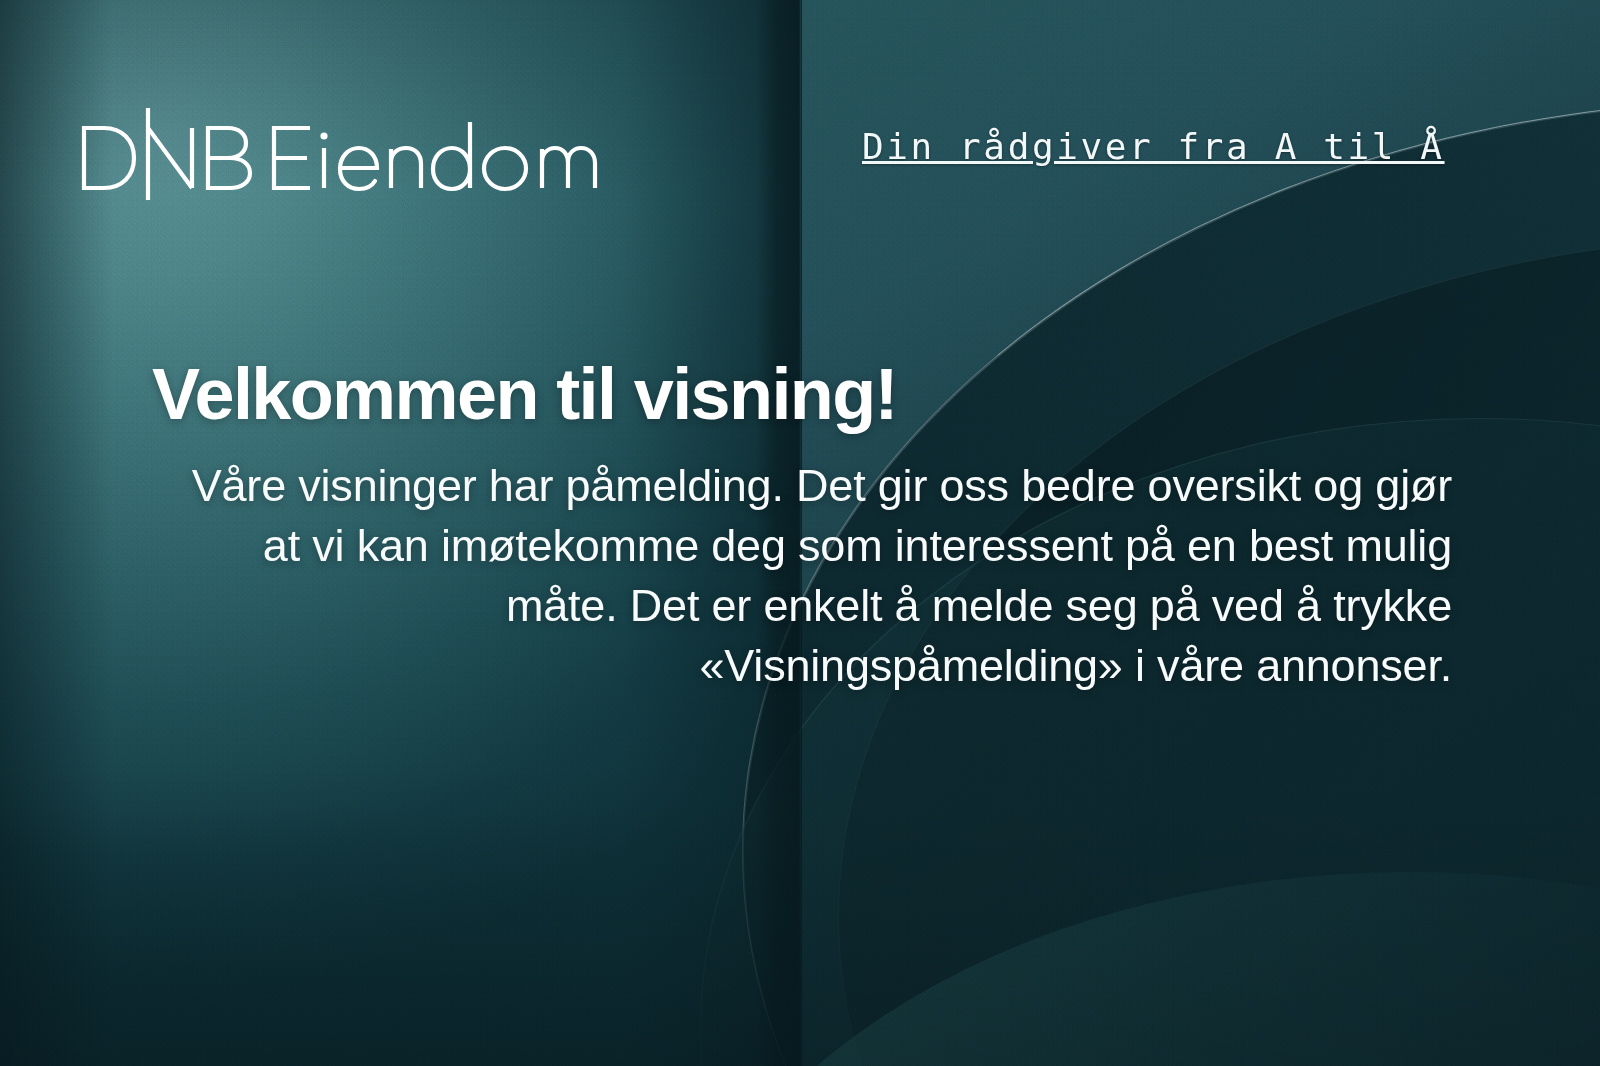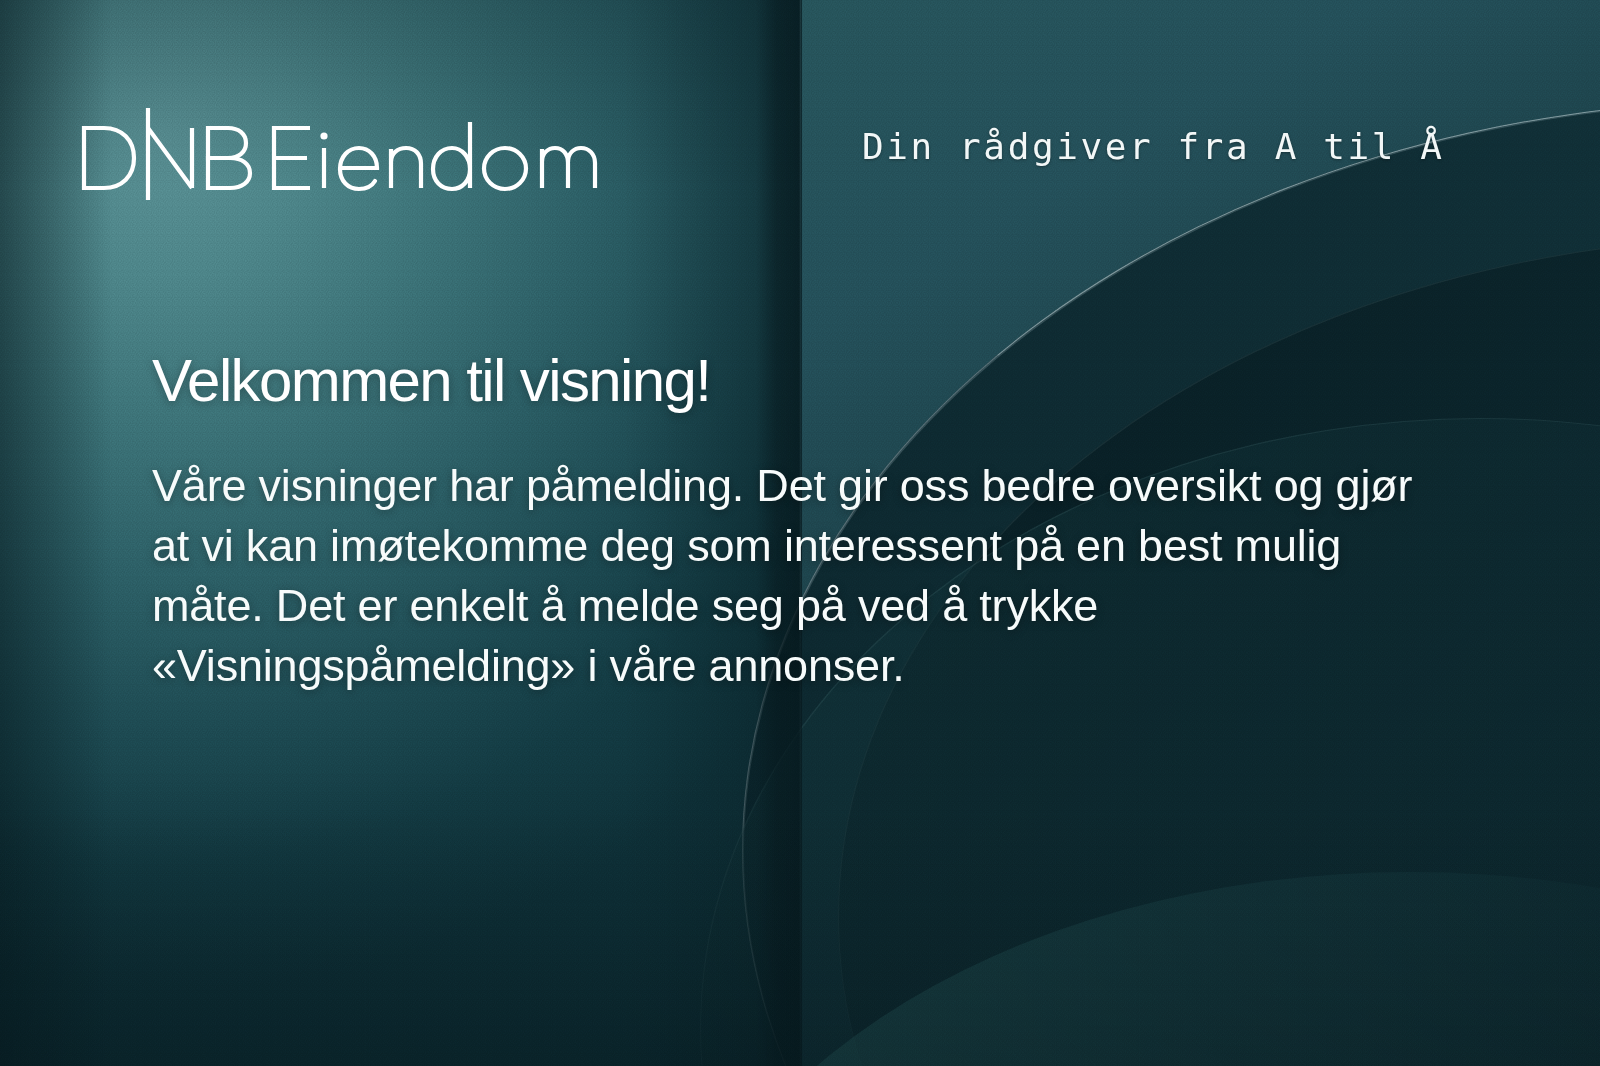--- a/index.html
+++ b/index.html
@@ -209,50 +209,52 @@
     position: absolute;
     left: 862px;
     top: 126px;
     color: #f2f7f7;
     font-family: "DejaVu Sans Mono", "Liberation Mono", monospace;
     font-size: 36px;
     font-weight: 400;
     letter-spacing: 2.6px;
     white-space: nowrap;
     text-shadow: 0 1px 3px rgba(0,0,0,0.35);
+    text-decoration: underline;
   }
 
   
   #headline {
     position: absolute;
     left: 152px;
     top: 309px;
     color: #ffffff;
     font-family: "Liberation Sans", sans-serif;
-    font-size: 60px;
-    font-weight: 400;
+    font-size: 72px;
+    font-weight: 700;
     letter-spacing: -1.6px;
     line-height: 1.05;
     white-space: nowrap;
     text-shadow: 0 2px 10px rgba(0,0,0,0.30);
   }
 
   
   #body-copy {
     position: absolute;
     left: 152px;
     top: 456px;
     width: 1300px;
     color: #f7fbfb;
     font-family: "Liberation Sans", sans-serif;
     font-size: 45px;
     font-weight: 400;
     line-height: 60px;
     letter-spacing: -0.2px;
     text-shadow: 0 2px 8px rgba(0,0,0,0.35);
+    text-align: right;
   }
   #body-copy p { margin: 0; }
   #body-copy .gap { height: 60px; }
 </style>
 </head>
 <body>
 
 <div id="stage">
 
   <div id="bg-left" class="bg-layer"></div>

